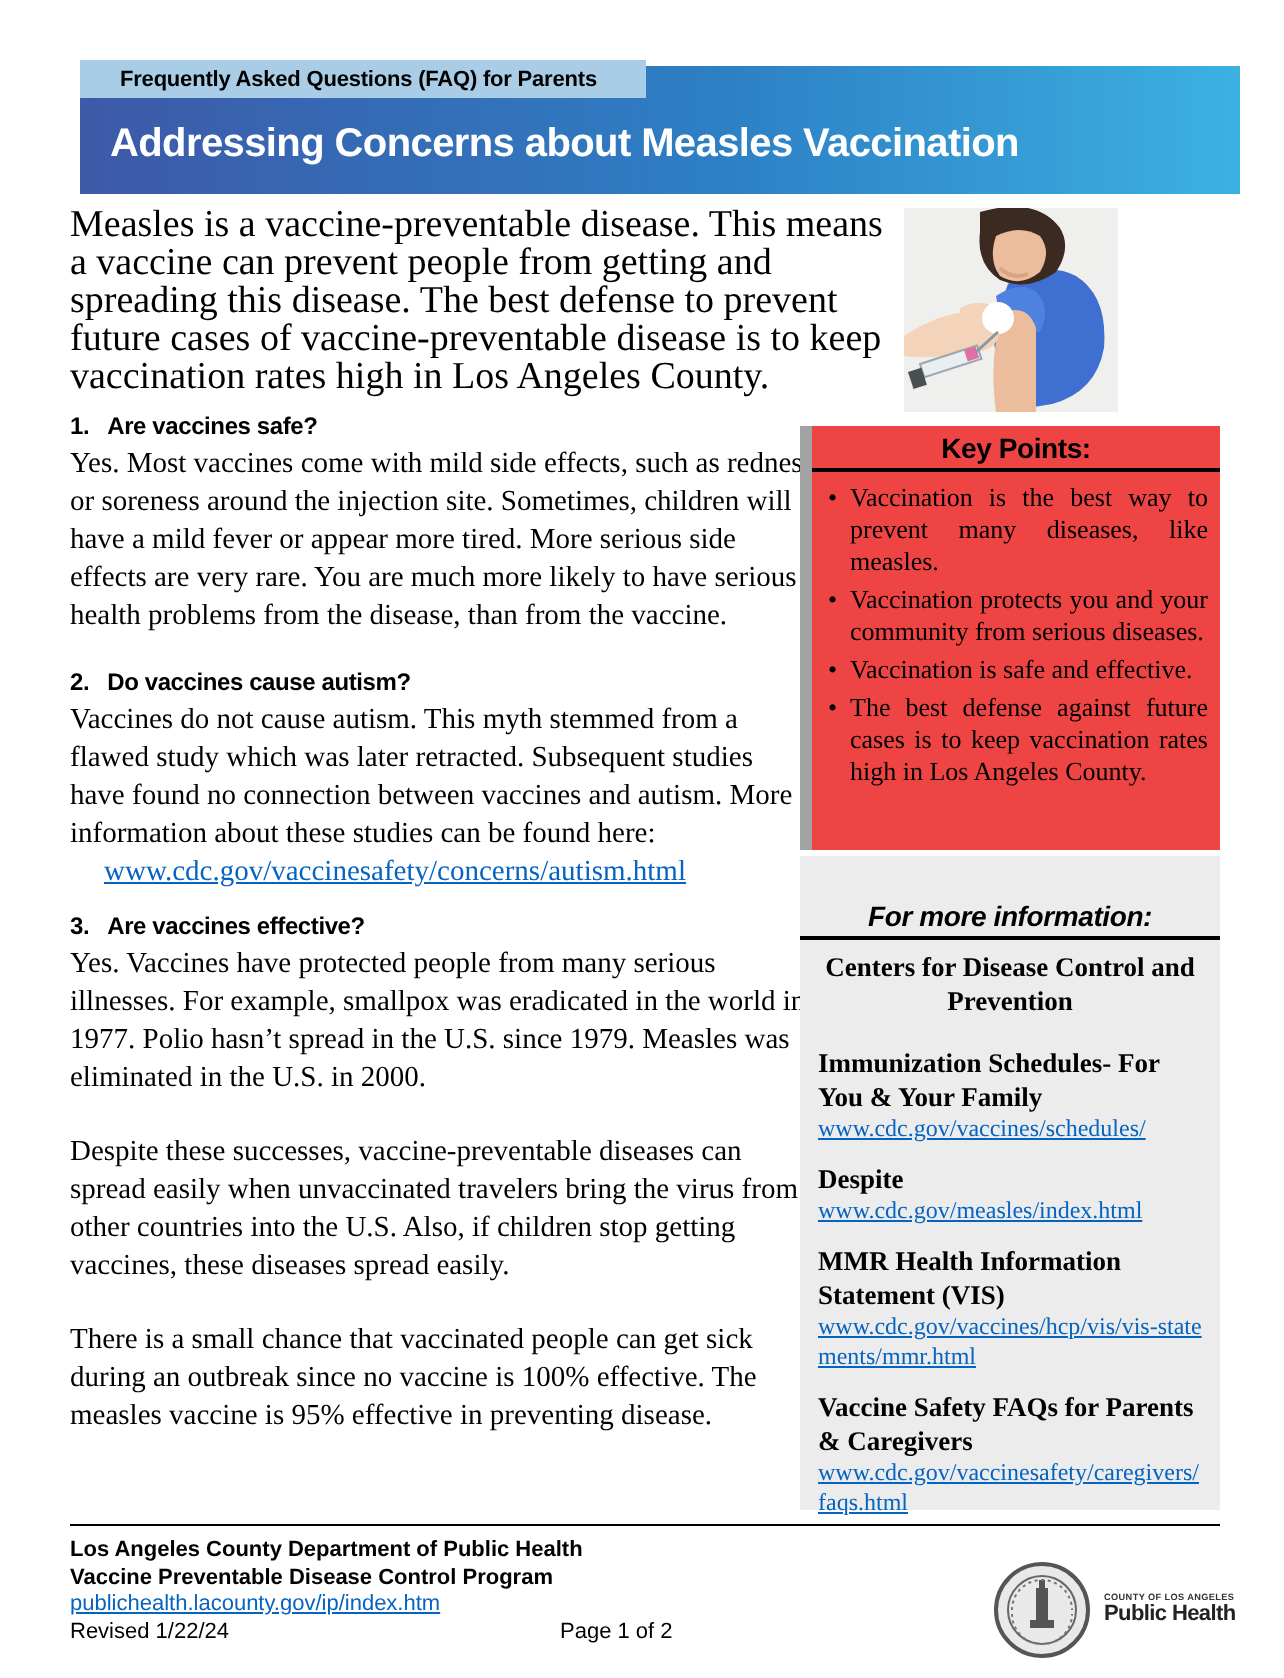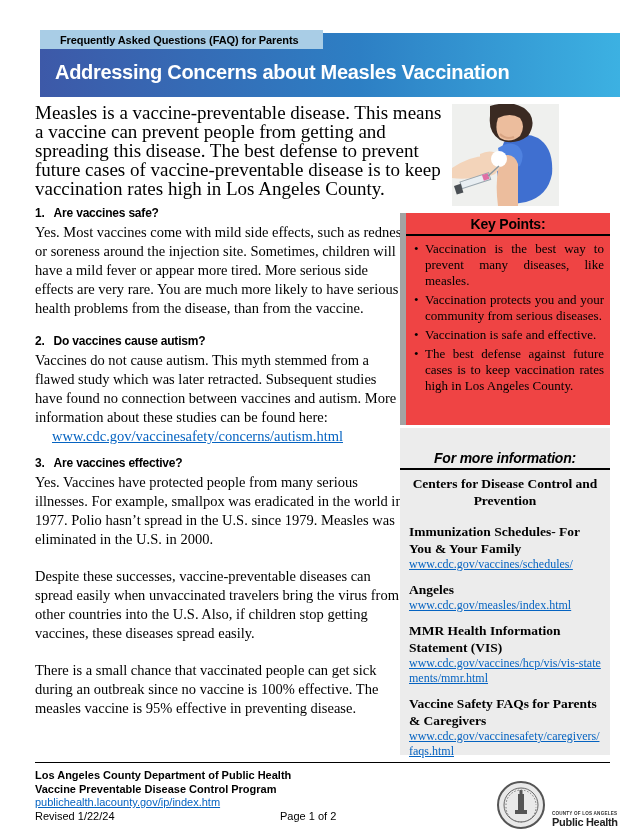--- a/index.html
+++ b/index.html
@@ -76,22 +76,22 @@
   
   .footer-rule { position:absolute; left:35px; top:762px; width:575px;
     border:none; border-top:1.6px solid #000; }
   .footer-block { position:absolute; left:35px; top:769px;
     font-family:"Liberation Sans", sans-serif; font-size:11px; line-height:13.5px; }
   .f-bold { font-weight:bold; }
   .f-link { color:#0563c1; text-decoration:underline; cursor:pointer; }
   .page-num { position:absolute; left:280px; top:810px;
     font-family:"Liberation Sans", sans-serif; font-size:11px; }
   .seal { position:absolute; left:496px; top:780px; width:50px; height:50px; }
-  .ph-logo { position:absolute; left:550px; top:802px; width:62px; height:34px;
-    display:flex; align-items:center; }
+  .ph-logo { position:absolute; left:550px; top:779px; width:62px; height:34px;
+    display:flex; align-items:flex-end; }
   .ph-text { margin-left:2px; }
   .ph-small {
     font-family:"Liberation Sans", sans-serif; font-size:4.6px; font-weight:bold;
     color:#333; letter-spacing:0.2px; white-space:nowrap; text-transform:uppercase;
   }
   .ph-big {
     font-family:"Liberation Sans", sans-serif; font-size:11px; font-weight:bold;
     color:#222; white-space:nowrap; letter-spacing:-0.3px;
   }
 </style>
@@ -165,21 +165,21 @@
     <div class="box-head">For more information:</div>
     <hr class="box-rule">
     <div class="mi-body">
       <div class="mi-org">Centers for Disease Control and Prevention</div>
 
       <div class="resource">
         <div class="res-title">Immunization Schedules- For You &amp; Your Family</div>
         <a class="res-link">www.cdc.gov/vaccines/schedules/</a>
       </div>
       <div class="resource">
-        <div class="res-title">Angeles</div>
+        <div class="res-title">Despite</div>
         <a class="res-link">www.cdc.gov/measles/index.html</a>
       </div>
       <div class="resource">
         <div class="res-title">MMR Health Information Statement (VIS)</div>
         <a class="res-link">www.cdc.gov/vaccines/hcp/vis/vis-statements/mmr.html</a>
       </div>
       <div class="resource">
         <div class="res-title">Vaccine Safety FAQs for Parents &amp; Caregivers</div>
         <a class="res-link">www.cdc.gov/vaccinesafety/caregivers/faqs.html</a>
       </div>

